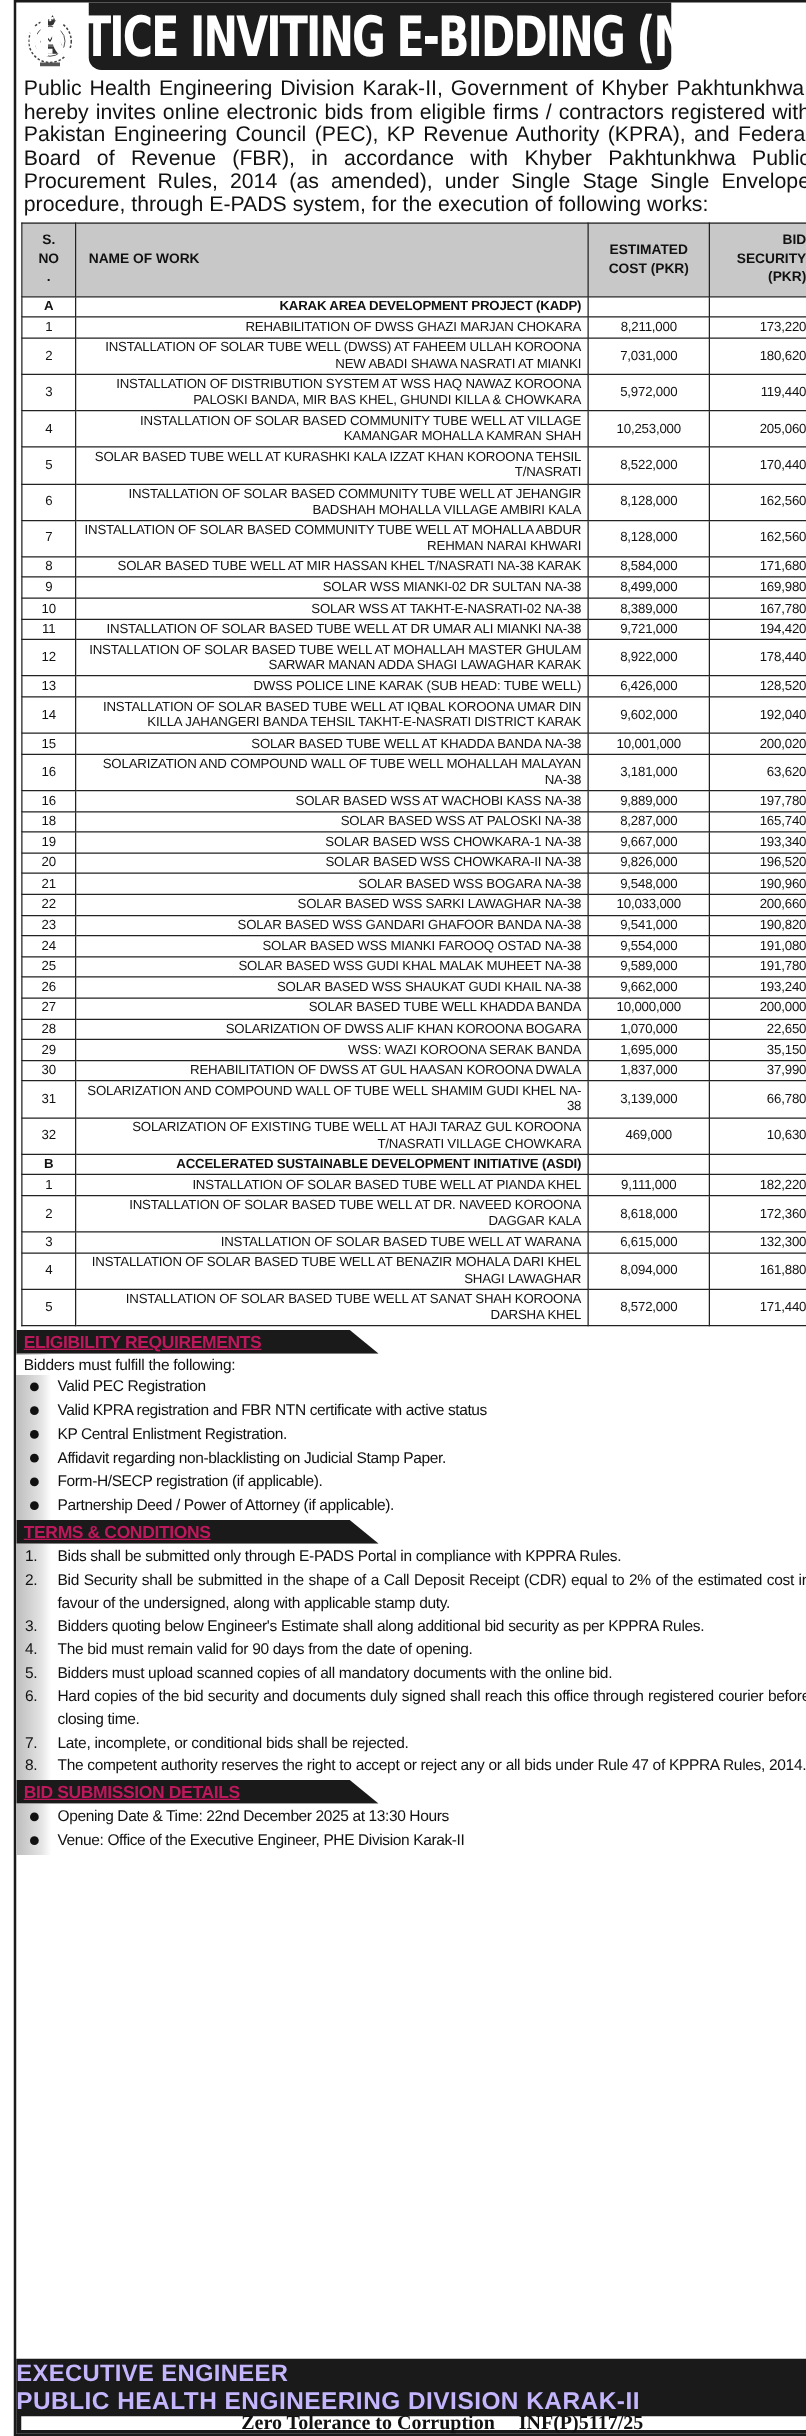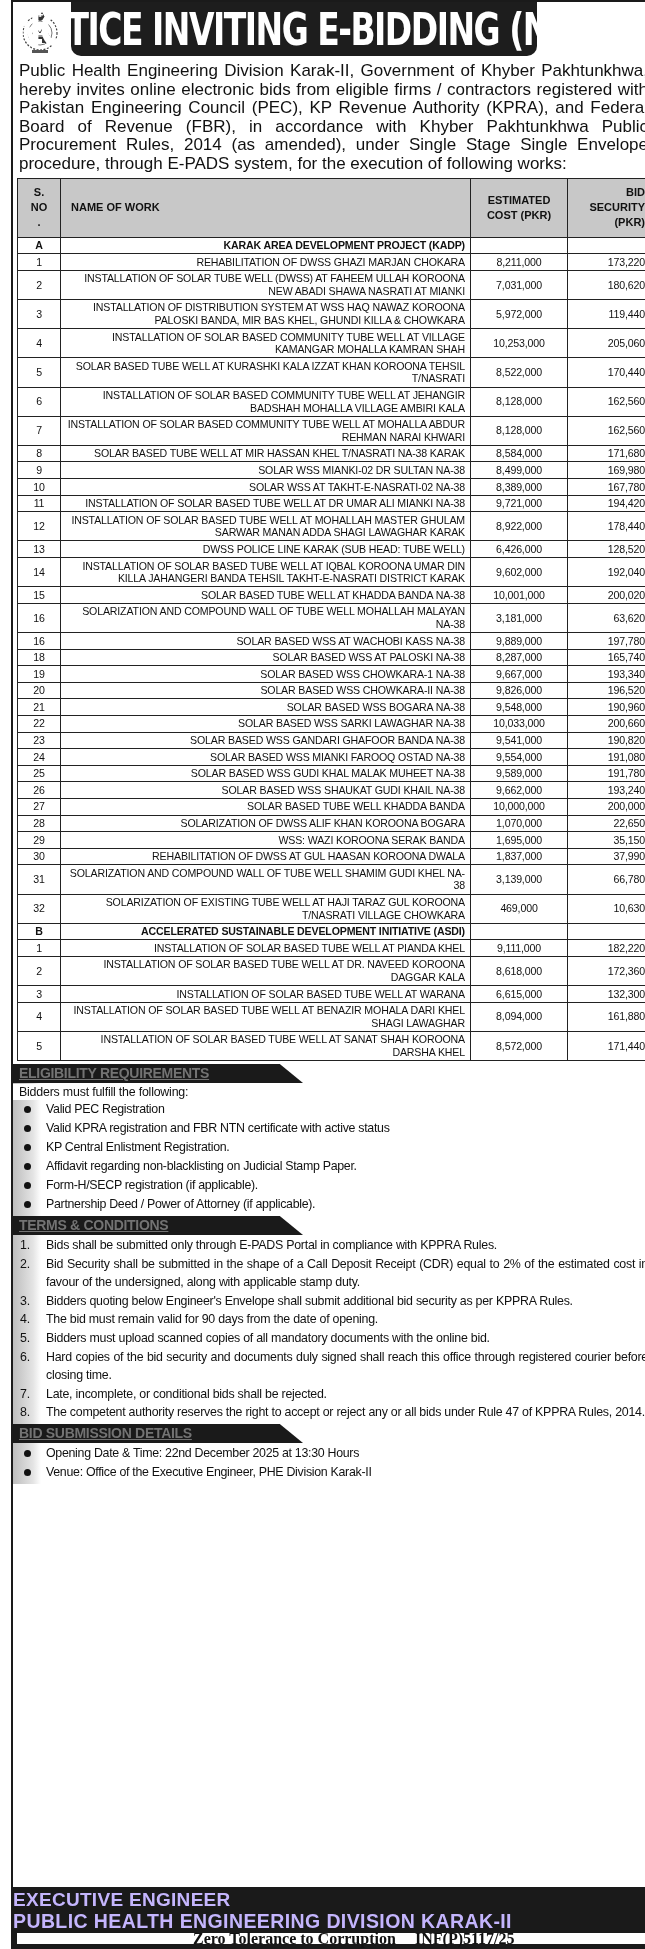--- a/index.html
+++ b/index.html
@@ -22,21 +22,21 @@
   .c-sn { width: 32px; text-align: center; }
   .c-name { text-align: right; }
   .c-cost { width: 86px; text-align: center; }
   .c-bid { width: 72px; text-align: right; }
   table.works thead th.c-name { text-align: left; padding-left: 10px; }
   tr.section td { font-weight: bold; }
 
   
   .sec-head { position: relative; margin-top: 3px; height: 19px; width: 310px; }
   .sec-head .bar { position: absolute; left: 0; top: 0; height: 19px; width: 290px; background: #1a1a1a; clip-path: polygon(0 0, 92% 0, 100% 100%, 0 100%); }
-  .sec-head span { position: relative; z-index: 1; display: inline-block; color: #737373; font-weight: bold; font-size: 14px; line-height: 19px; padding-left: 6px; text-decoration: underline; letter-spacing: -0.3px; }
+  .sec-head span { position: relative; z-index: 1; display: inline-block; color: #be185d; font-weight: bold; font-size: 14px; line-height: 19px; padding-left: 6px; text-decoration: underline; letter-spacing: -0.3px; }
 
   .body-block { background: linear-gradient(to right, #bdbdbd 0, #e4e4e4 20px, #ffffff 28px); padding: 1px 0 2px 0; }
   .lead { font-size: 12.4px; line-height: 16px; padding-left: 6px; background: #fff; letter-spacing: -0.2px; }
   ul.bullets { list-style: none; margin: 0; padding: 0; }
   ul.bullets li { position: relative; padding-left: 33px; font-size: 12.4px; line-height: 19px; letter-spacing: -0.3px; }
   ul.bullets li .dot { position: absolute; left: 11px; top: 6px; width: 7px; height: 7px; border-radius: 50%; background: #111; }
 
   ol.terms { list-style: none; margin: 0; padding: 0 6px 0 0; }
   ol.terms li { position: relative; padding-left: 33px; font-size: 12.4px; line-height: 18.6px; text-align: justify; letter-spacing: -0.25px; }
   ol.terms li .num { position: absolute; left: 7px; top: 0; }
@@ -337,21 +337,21 @@
   </div>
 
   <div class="sec-head" style="margin-top:0">
     <div class="bar"></div>
     <span>TERMS &amp; CONDITIONS</span>
   </div>
   <div class="body-block">
     <ol class="terms" id="terms-list">
         <li><span class="num">1.</span><span>Bids shall be submitted only through E-PADS Portal in compliance with KPPRA Rules.</span></li>
         <li><span class="num">2.</span><span>Bid Security shall be submitted in the shape of a Call Deposit Receipt (CDR) equal to 2% of the estimated cost in favour of the undersigned, along with applicable stamp duty.</span></li>
-        <li><span class="num">3.</span><span>Bidders quoting below Engineer's Envelope shall submit additional bid security as per KPPRA Rules.</span></li>
+        <li><span class="num">3.</span><span>Bidders quoting below Engineer's Estimate shall along additional bid security as per KPPRA Rules.</span></li>
         <li><span class="num">4.</span><span>The bid must remain valid for 90 days from the date of opening.</span></li>
         <li><span class="num">5.</span><span>Bidders must upload scanned copies of all mandatory documents with the online bid.</span></li>
         <li><span class="num">6.</span><span>Hard copies of the bid security and documents duly signed shall reach this office through registered courier before closing time.</span></li>
         <li><span class="num">7.</span><span>Late, incomplete, or conditional bids shall be rejected.</span></li>
         <li><span class="num">8.</span><span>The competent authority reserves the right to accept or reject any or all bids under Rule 47 of KPPRA Rules, 2014.</span></li>
       </ol>
   </div>
 
   <div class="sec-head" style="margin-top:0">
     <div class="bar"></div>

